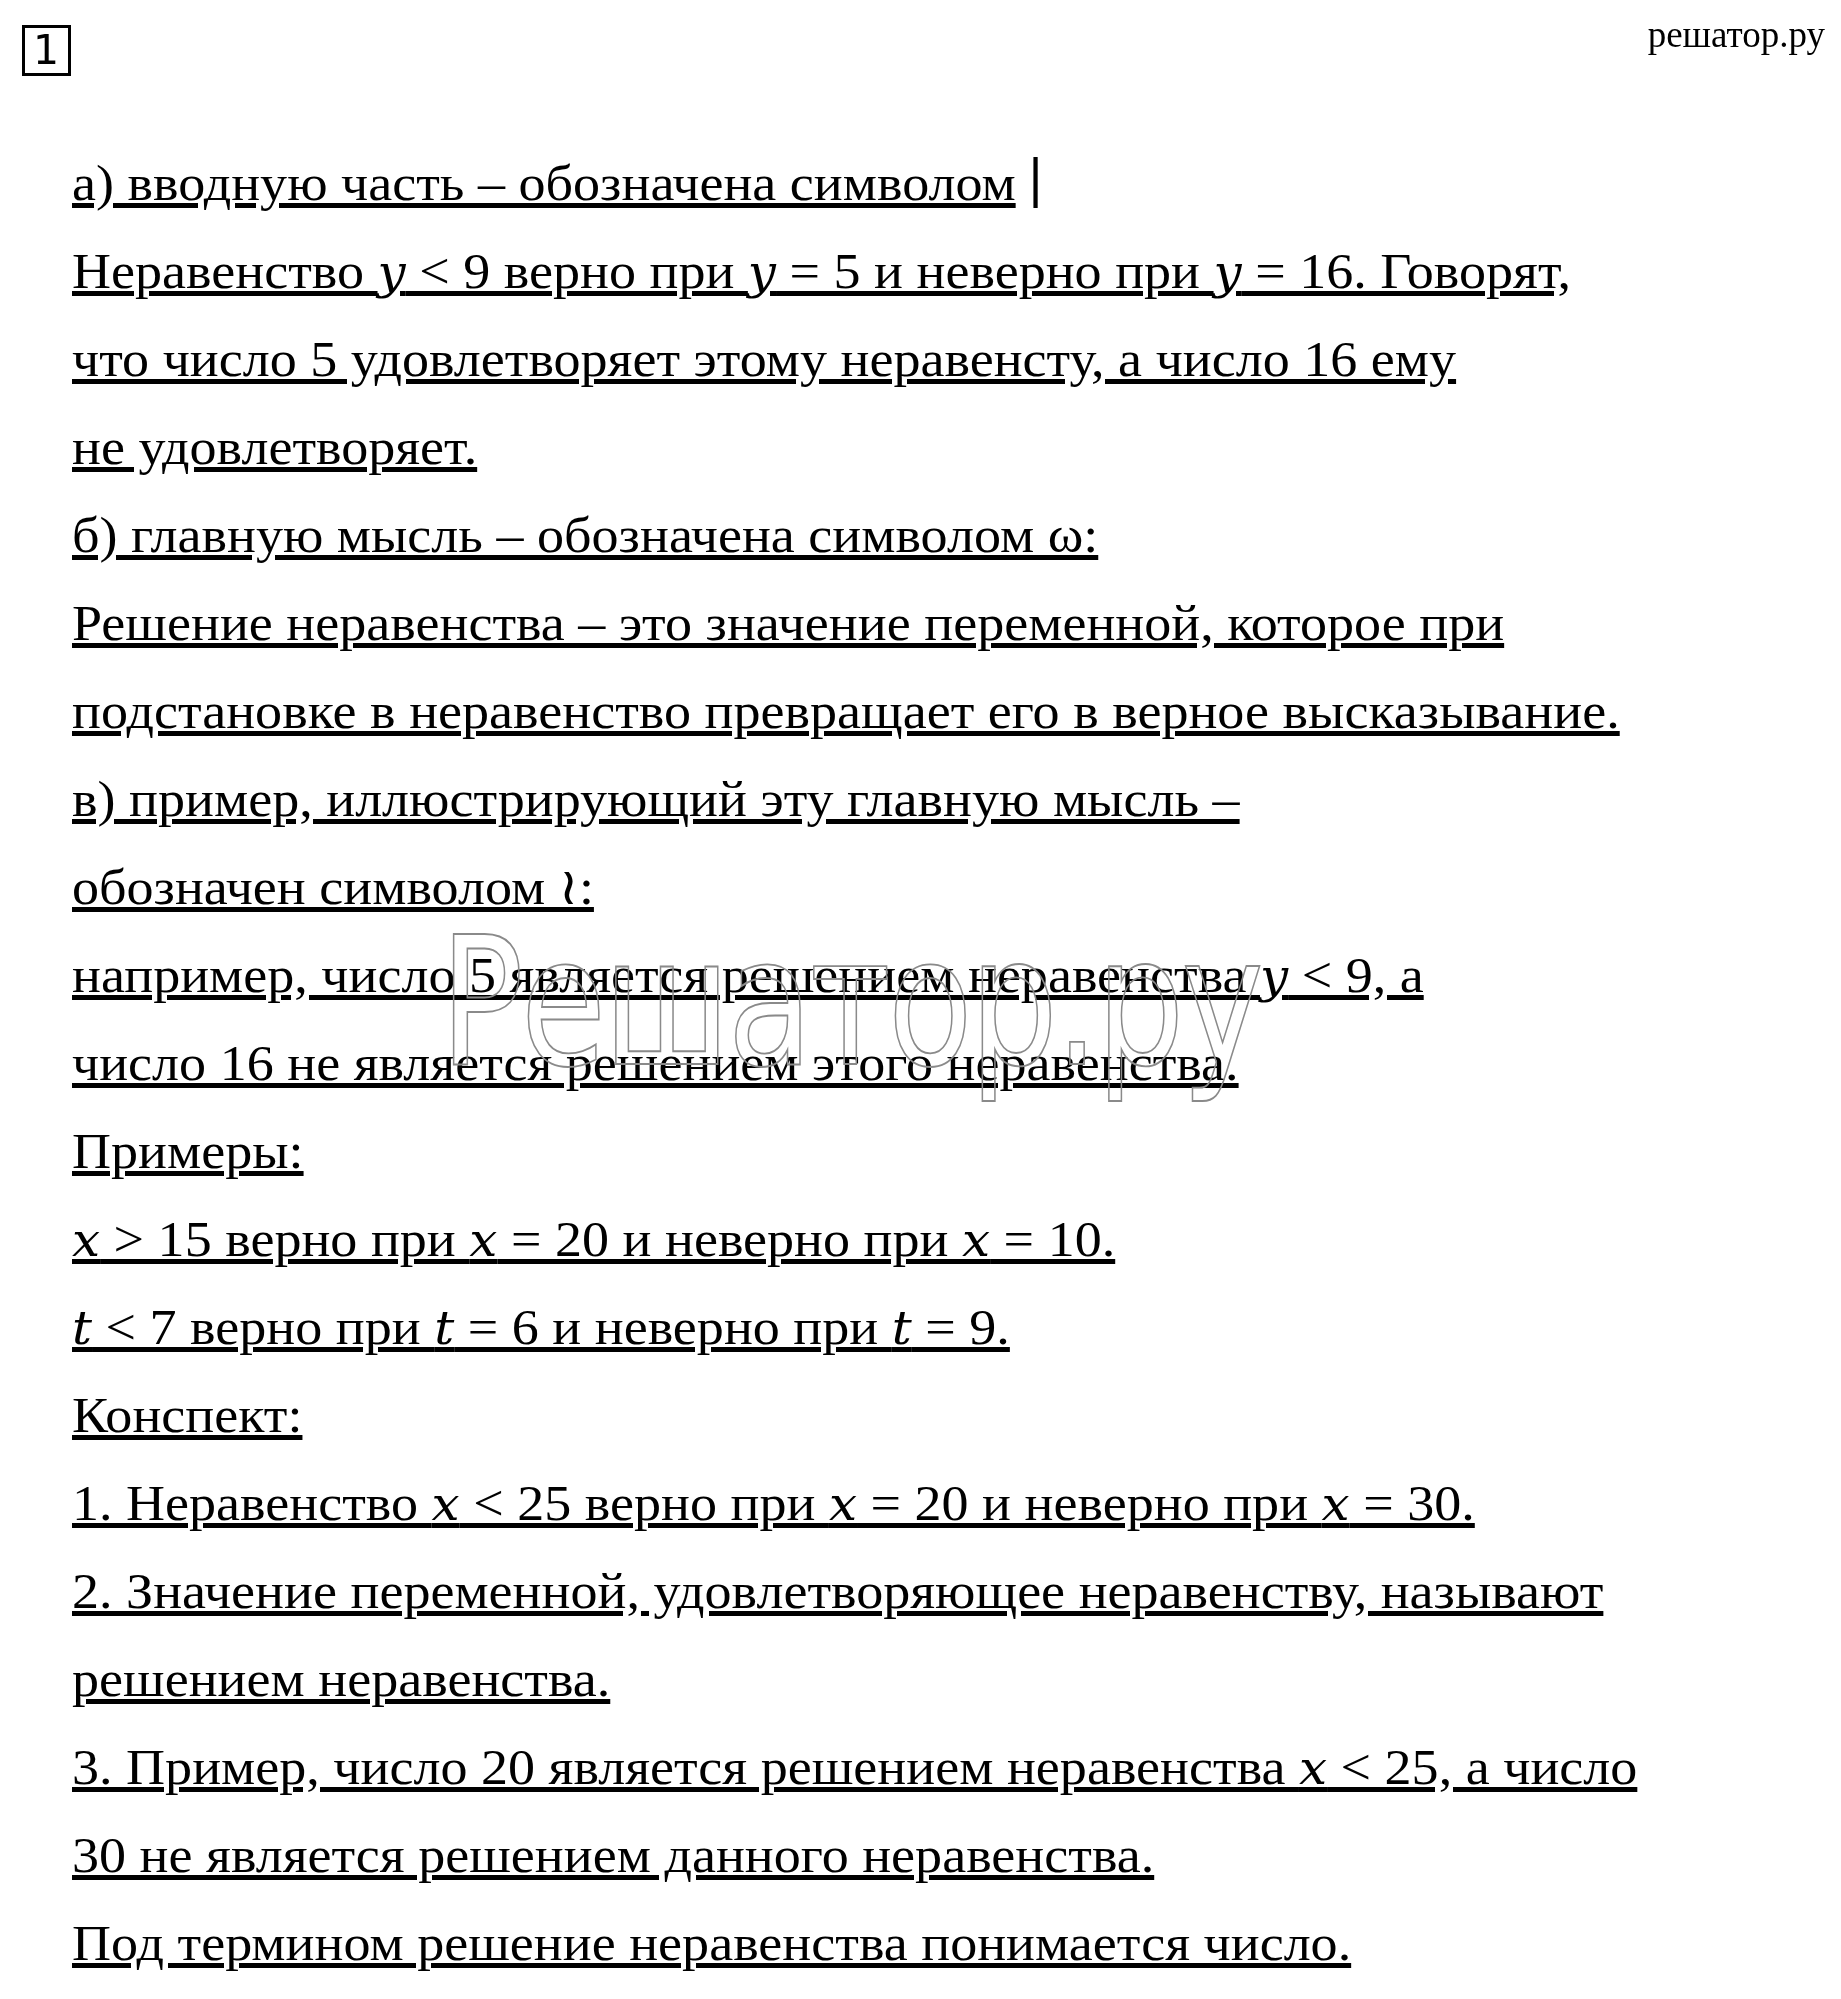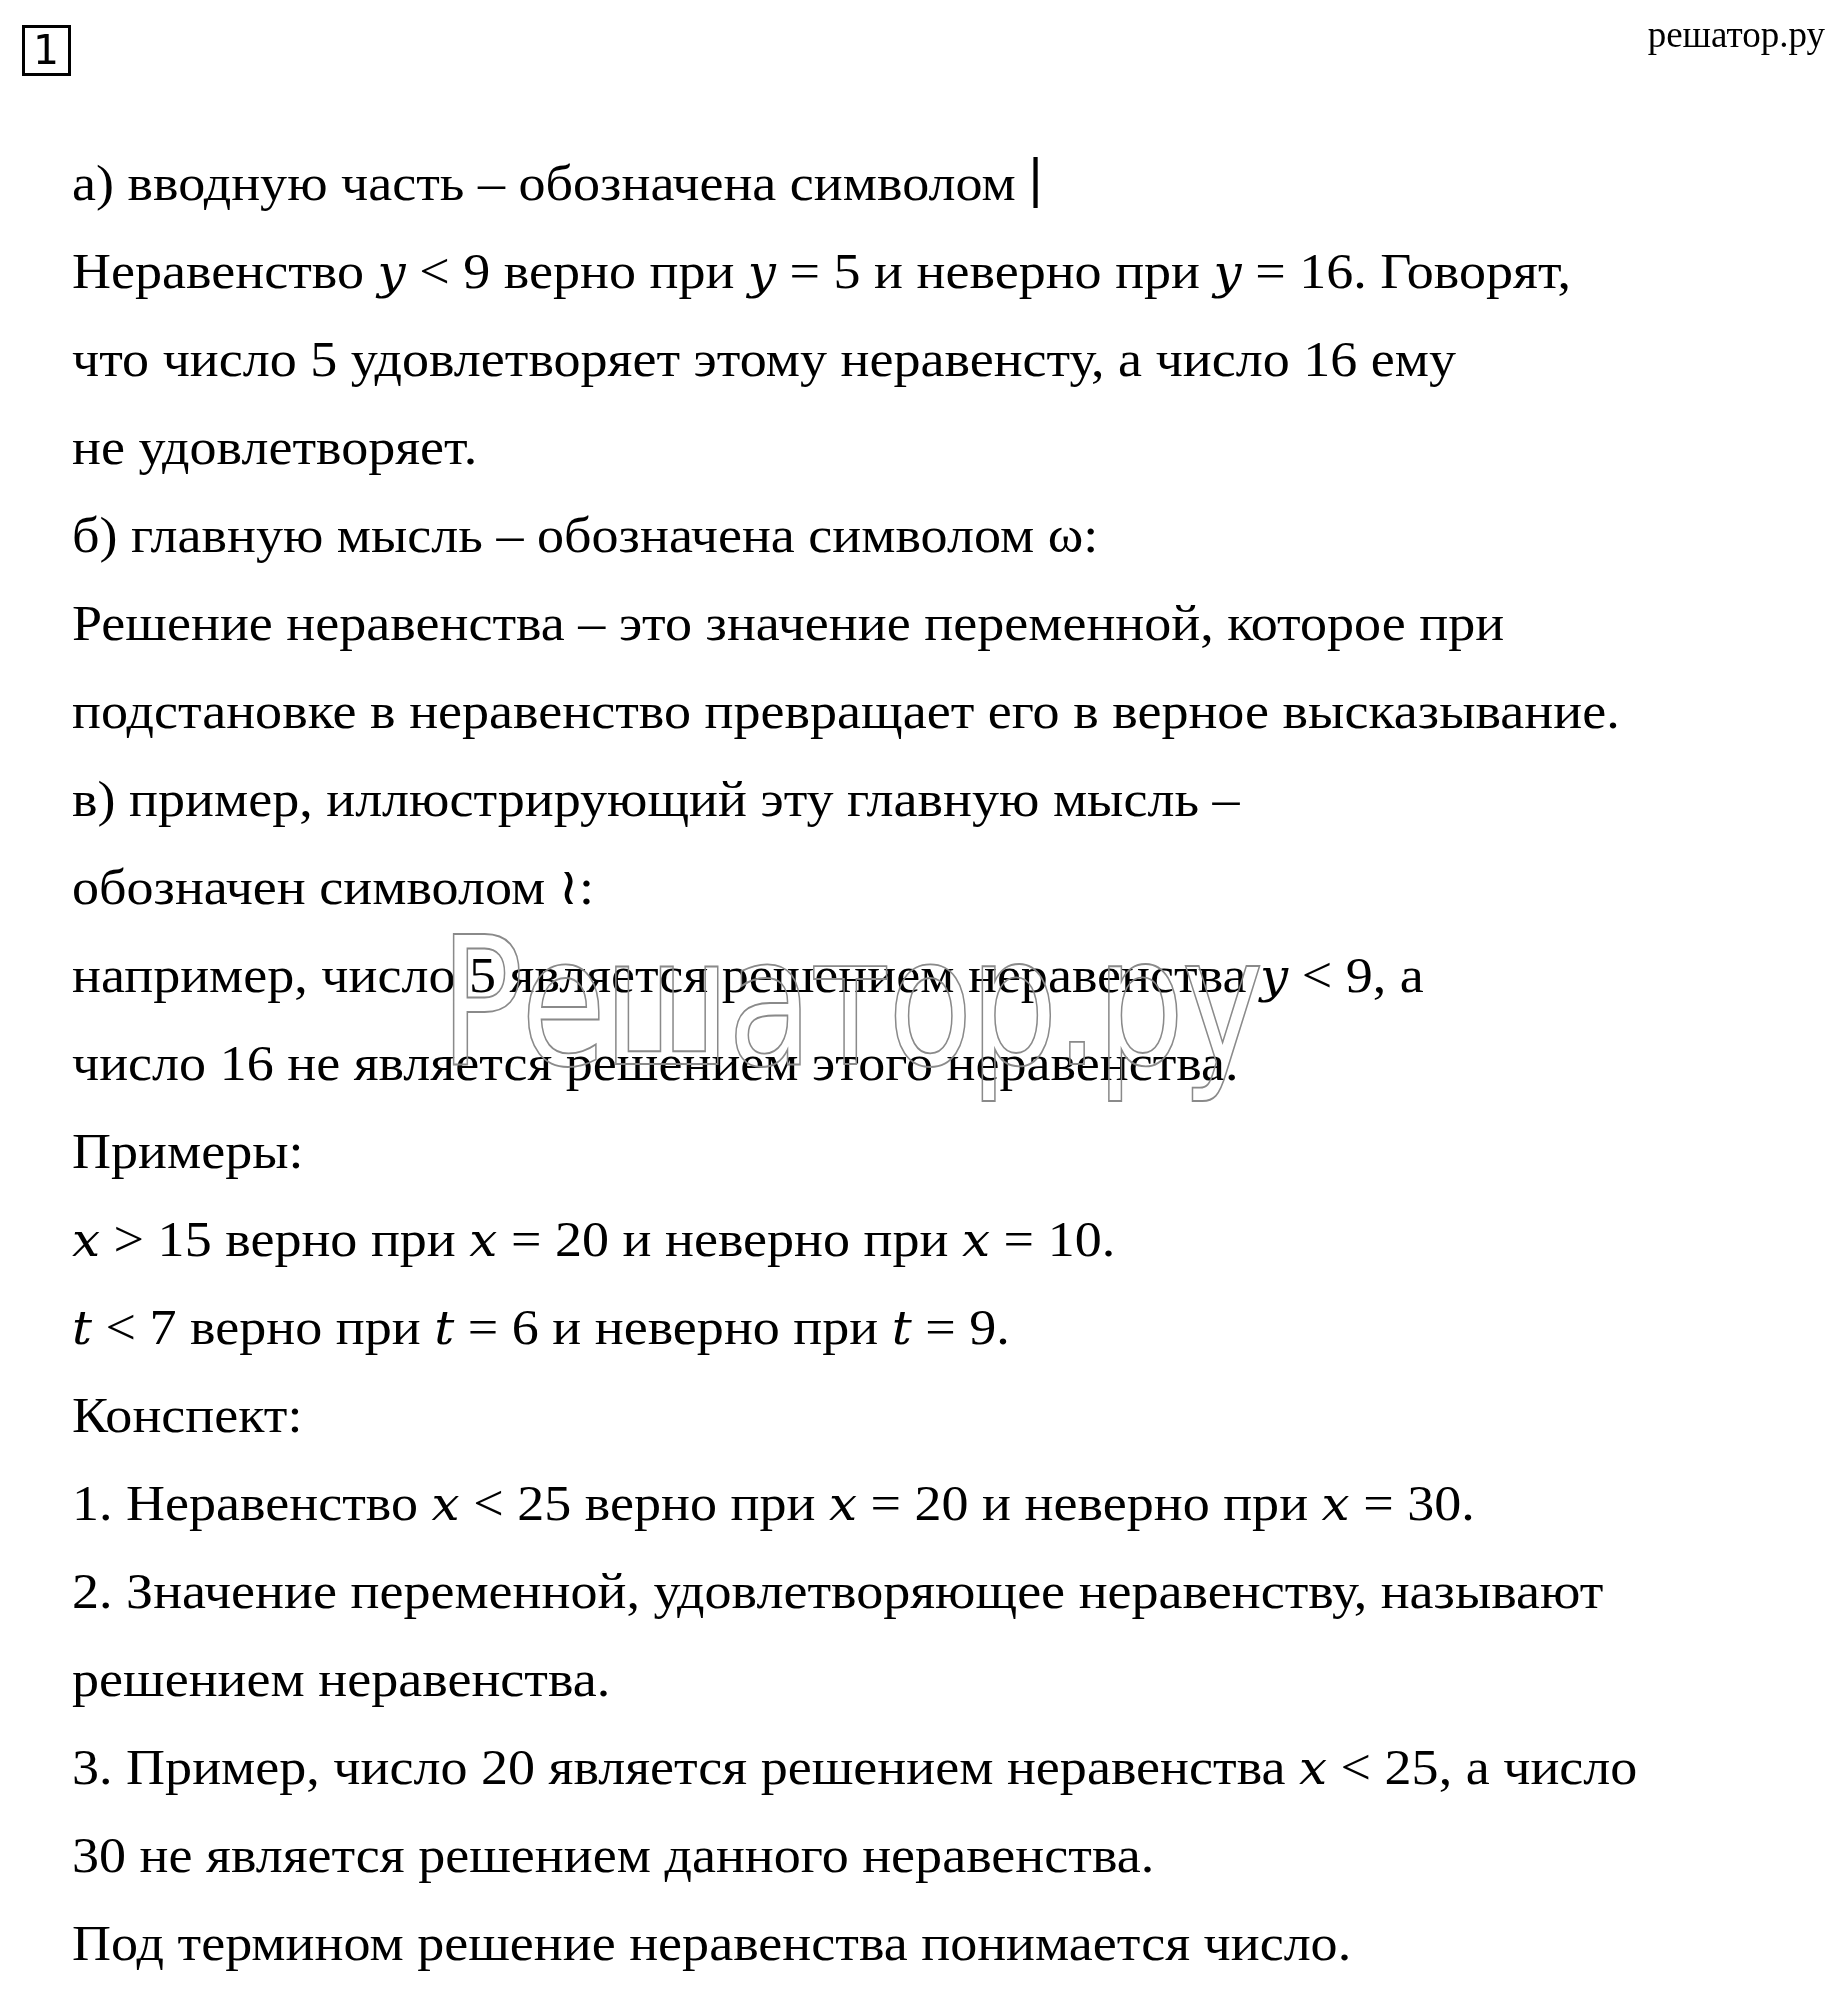--- a/index.html
+++ b/index.html
@@ -1,19 +1,19 @@
 <!DOCTYPE html>
 <html style="font-size:15px"><head>
 <meta charset="utf-8">
 <style>
   html, body { margin:0; padding:0; background:#ffffff; }
   body { width:1842px; height:1999px; position:relative; overflow:hidden; font-family:"Liberation Serif", serif; color:#000; }
   .num-box { position:absolute; left:21.5px; top:25px; width:49px; height:51px; border:3.7px solid #000; box-sizing:border-box; display:flex; align-items:center; justify-content:center; font-family:"DejaVu Sans", sans-serif; font-size:41px; line-height:1; }
   .site { position:absolute; right:17px; top:13px; font-family:"Liberation Serif", serif; font-size:37px; }
-  .content { position:absolute; left:72px; top:139px; width:1752px; }
+  .content { position:absolute; left:72px; top:139px; width:1752px;text-decoration:underline; }
   .line { height:88px; font-size:51px; line-height:88px; white-space:nowrap; transform:scaleX(1.06); transform-origin:left center; }
   .line i { font-family:"DejaVu Serif", serif; font-style:italic; font-size:47px; }
   .bar { display:inline-block; width:3.7px; height:51px; background:#000; vertical-align:-7.5px; margin-left:17px; }
   .watermark { position:absolute; left:440px; top:899px; font-family:"DejaVu Sans", sans-serif; font-size:178px; color:transparent; -webkit-text-stroke:1.9px #8a8a8a; letter-spacing:-3.7px; pointer-events:none; transform:scaleX(0.78); transform-origin:left top; white-space:nowrap; }
 </style>
 </head>
 <body>
 
 <div class="num-box">
     <span>1</span>

